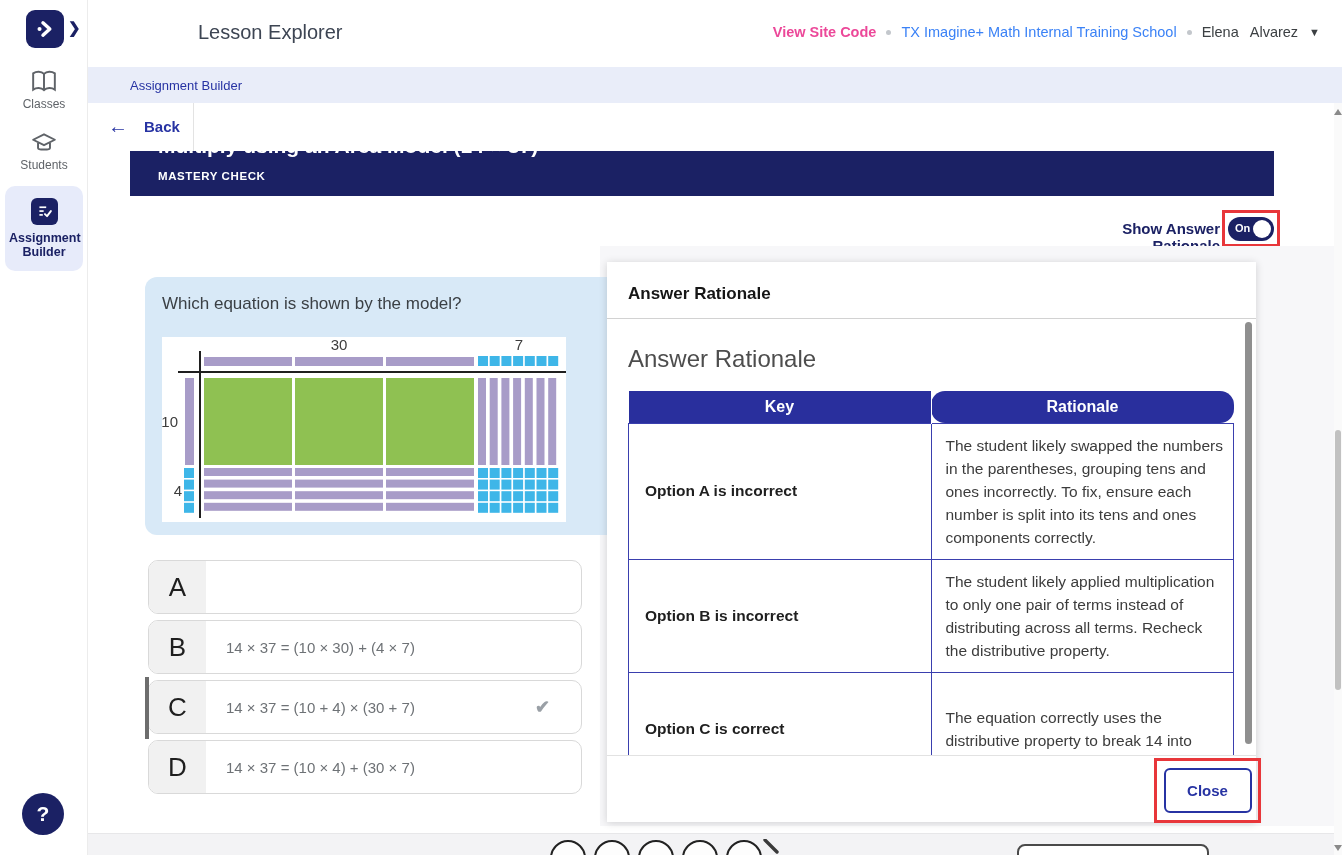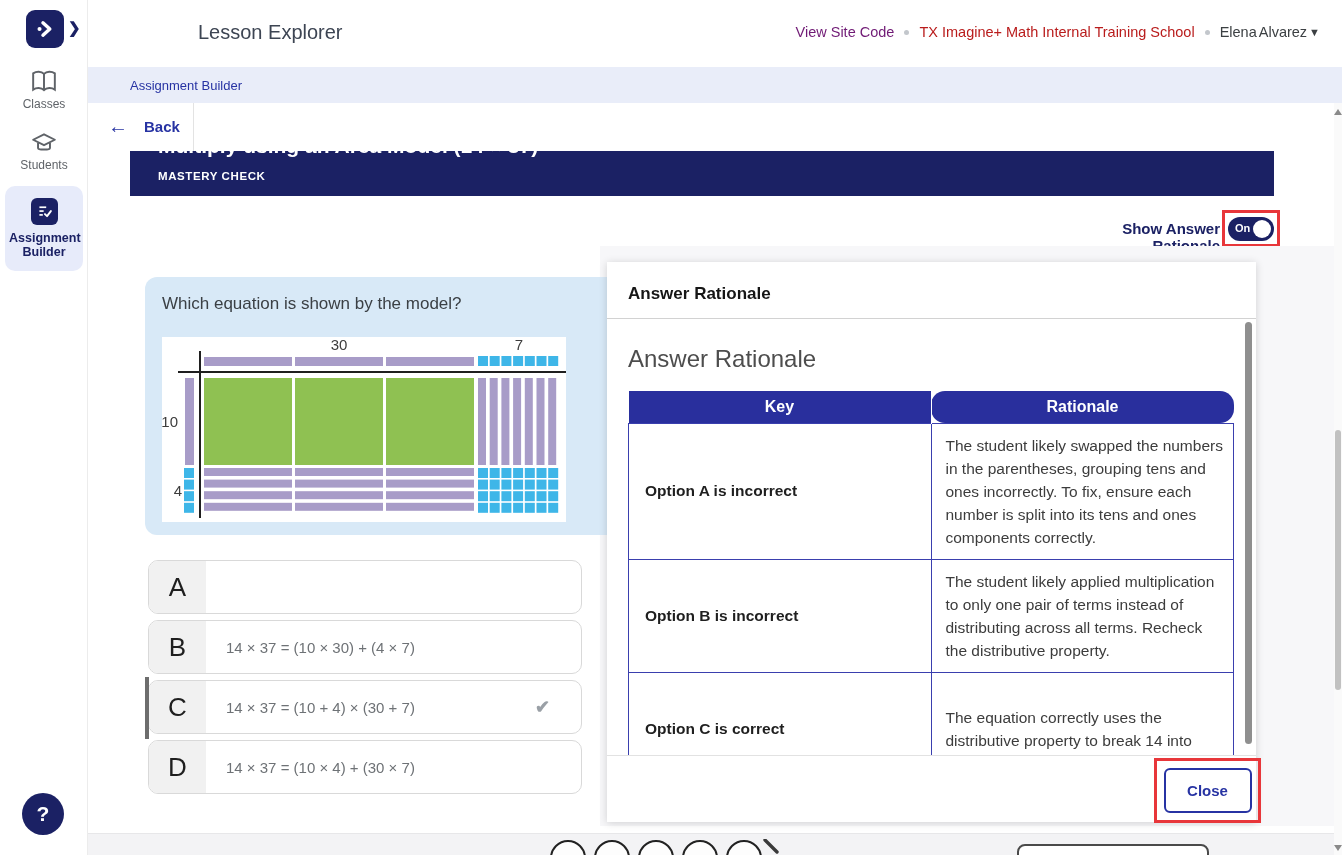--- a/index.html
+++ b/index.html
@@ -15,24 +15,24 @@
   .side-item { width:88px; text-align:center; color:#5f6368; font-size:12px; cursor:pointer; }
   .side-item svg { display:block; margin:0 auto 3px auto; }
   #item-assignment { left:5px; top:186px; width:78px; padding:12px 4px; background:#e7ebfa; border-radius:10px; color:#1b2164; font-weight:bold; font-size:12.5px; text-align:center; cursor:pointer; }
   #item-assignment .ab-icon { width:27px; height:27px; background:#1b2164; border-radius:6px; margin:0 auto 6px auto; display:flex; align-items:center; justify-content:center; }
   #help-btn { left:22px; top:793px; width:42px; height:42px; border-radius:50%; background:#1b2164; color:#fff; font-size:21px; font-weight:bold; display:flex; align-items:center; justify-content:center; cursor:pointer; }
 
   
   #header { left:88px; top:0; width:1254px; height:51px; background:#fff; }
   #page-title { left:110px; top:21px; font-size:20px; color:#3d4553; }
   #header-right { right:22px; top:24px; display:flex; align-items:center; gap:10px; font-size:14.5px; position:absolute; }
-  #view-site-code { color:#701a75; font-weight:normal; cursor:pointer; }
+  #view-site-code { color:#ec4899; font-weight:bold; cursor:pointer; }
   .dot-sep { width:5px; height:5px; border-radius:50%; background:#c3c7cc; }
-  #school-name { color:#b91c1c; }
-  #user-name { color:#3c4043; display:flex; gap:2px; align-items:center; cursor:pointer; }
+  #school-name { color:#3b82f6; }
+  #user-name { color:#3c4043; display:flex; gap:11px; align-items:center; cursor:pointer; }
   #user-caret { color:#3c4043; font-size:11px; }
 
   
   #crumb-bar { left:88px; top:67px; width:1254px; height:36px; background:#e9edf9; display:flex; align-items:center; }
   #crumb-label { margin-left:42px; color:#2733a3; font-size:13px; }
   #back-row { left:88px; top:103px; width:1254px; height:48px; background:#fff; }
   #back-btn { left:20px; top:12px; display:flex; align-items:center; gap:16px; color:#2733a3; font-weight:bold; font-size:15px; cursor:pointer; position:absolute; }
   #back-arrow { font-size:20px; font-weight:bold; }
   #back-divider { left:105px; top:0; width:1px; height:48px; background:#e3e3e3; position:absolute; }
 

